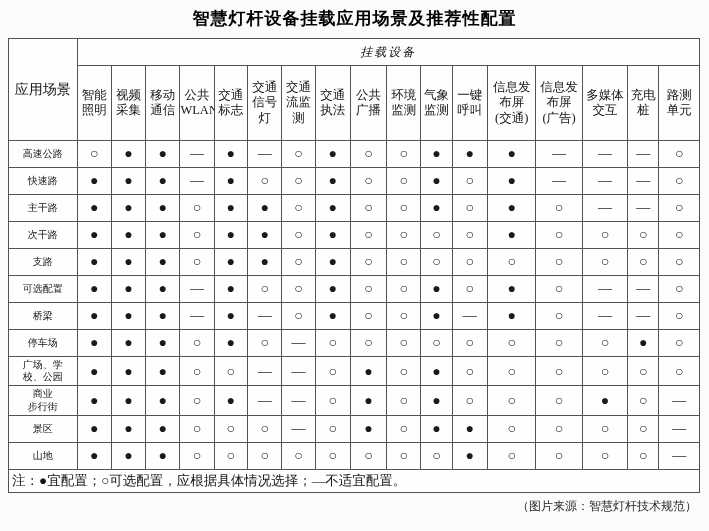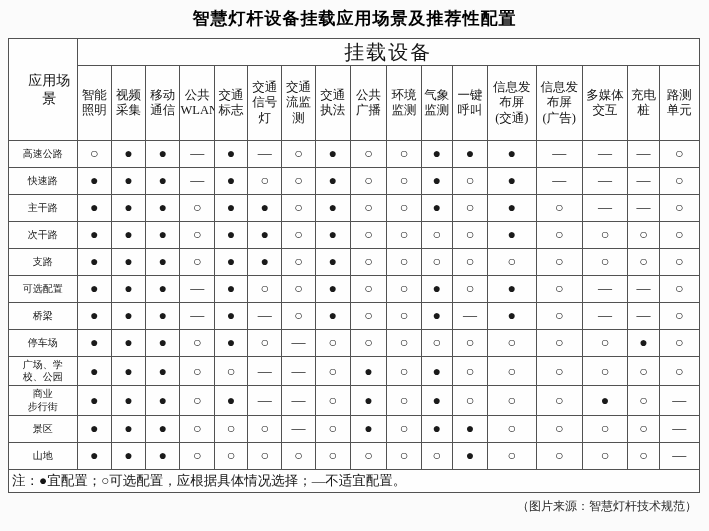--- a/index.html
+++ b/index.html
@@ -38,26 +38,26 @@
     text-align: center;
     vertical-align: middle;
     padding: 0;
     font-weight: normal;
     white-space: pre-line;
     line-height: 1.22;
     overflow: hidden;
   }
   th.corner {
     font-size: 14px;
-    padding-left: 13px;
   }
   th.group {
-    font-size: 20px;
+    font-size: 12px;
     height: 26px;
     letter-spacing: 2px;
+    font-style: italic;
   }
   th.colhead {
     font-size: 12.5px;
     height: 74px;
   }
   td.rowlabel {
     font-size: 10px;
     padding: 2px 1px;
   }
   td.sym {

